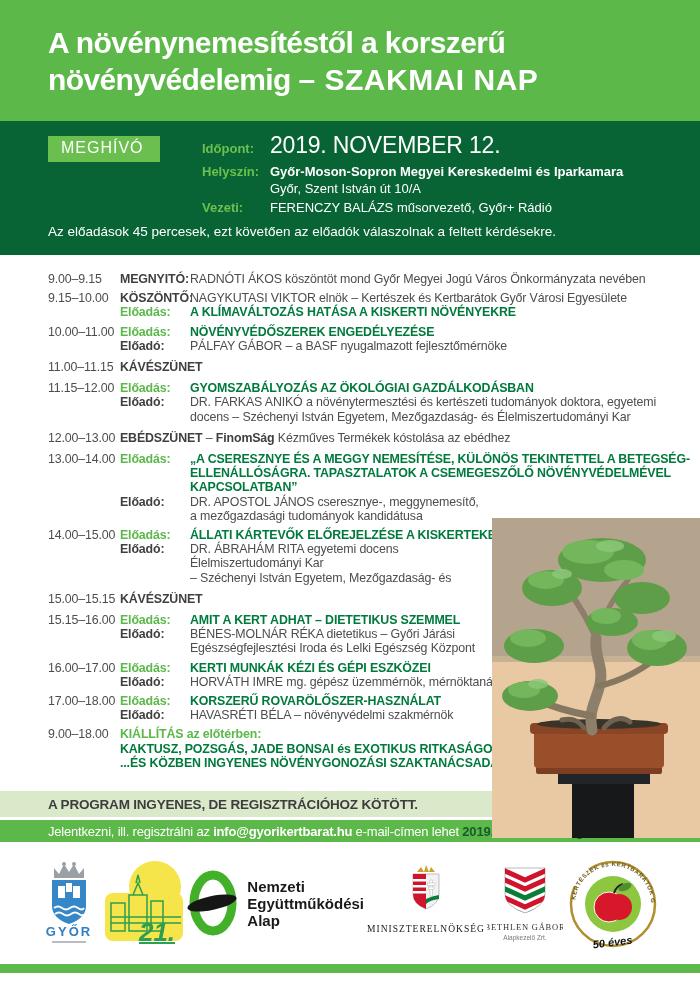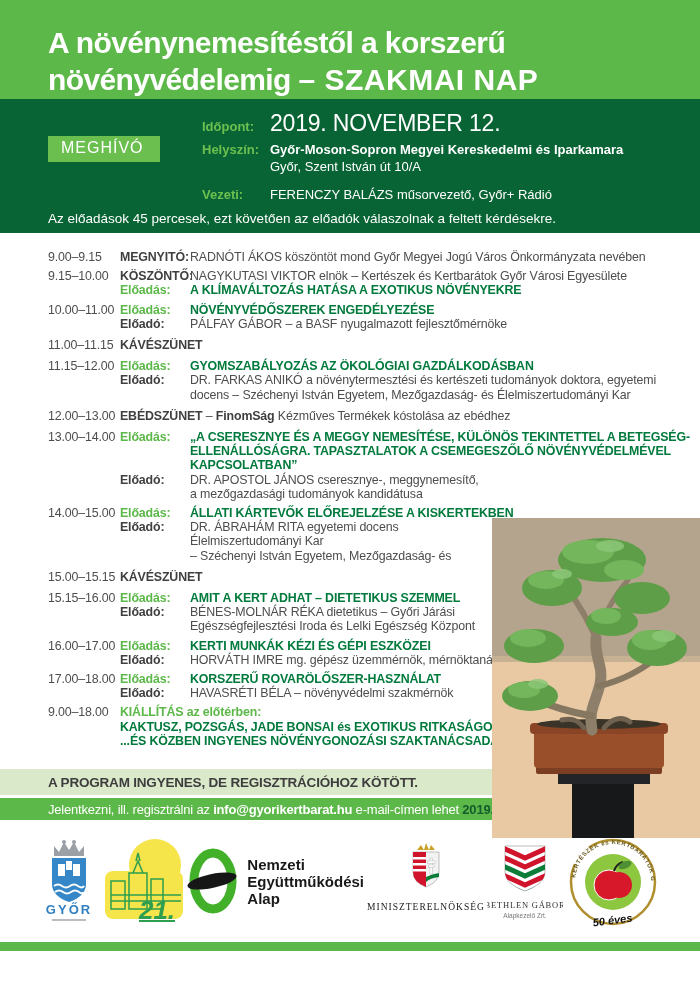--- a/index.html
+++ b/index.html
@@ -1,33 +1,33 @@
 <!DOCTYPE html>
 <html><head>
 <meta charset="utf-8">
 <style>
   html,body{margin:0;padding:0;background:#ffffff;font-family:"Liberation Sans",sans-serif;}
   .page{position:relative;width:700px;height:991px;background:#fff;overflow:hidden;}
 
   
-  .header{height:99px;background:#5cb848;}
+  .header{height:121px;background:#5cb848;}
   .header h1{margin:0;padding:24px 48px 0;font-size:30px;line-height:37px;
     font-weight:bold;color:#fff;letter-spacing:-0.6px;}
   .title-light{font-weight:700;letter-spacing:0.5px;}
   .badge{position:absolute;top:136px;left:48px;z-index:3;background:#6abf4f;color:#fff;
     font-size:16px;letter-spacing:1px;padding:3px 16px 5px 13px;}
 
   
   .dark-band{height:134px;background:#086434;box-sizing:border-box;padding-top:11px;}
   .drow{display:flex;align-items:baseline;margin-left:202px;}
   .dlabel{flex:none;width:68px;color:#6cc04f;font-weight:bold;font-size:13px;}
   .dval{color:#fff;font-size:13px;}
   .dval.bigdate{font-size:23px;font-weight:normal;letter-spacing:-0.2px;text-align:right;}
   .dval.boldv{font-weight:bold;}
-  .mb6{margin-bottom:5px;} .mb2{margin-bottom:2px;} .mb9{margin-bottom:13px;}
+  .mb6{margin-bottom:5px;} .mb2{margin-bottom:2px;} .mb9{margin-bottom:4px;}
   .note{color:#fff;font-size:13.5px;margin:9px 0 0 48px;white-space:nowrap;}
 
   
   .program{position:relative;height:536px;box-sizing:border-box;padding:17px 0 9px 48px;}
   .sched-block{display:grid;grid-template-columns:72px 1fr;margin-bottom:5px;
     font-size:12.4px;line-height:14.2px;letter-spacing:-0.15px;}
   .sched-block.gap{margin-top:7px;}
   .time{color:#4d4d4d;}
   .srow{display:grid;grid-template-columns:70px 1fr;white-space:nowrap;}
   .lbl{font-weight:bold;color:#3f3f3f;}
@@ -107,21 +107,21 @@
       </div>
       <div class="sched-block">
         <div class="time">9.15–10.00</div>
         <div>
           <div class="srow">
             <span class="lbl">KÖSZÖNTŐ:</span>
             <span class="content"><span class="seg body">NAGYKUTASI VIKTOR elnök – Kertészek és Kertbarátok Győr Városi Egyesülete</span></span>
           </div>
           <div class="srow">
             <span class="lbl green">Előadás:</span>
-            <span class="content"><span class="seg gtitle">A KLÍMAVÁLTOZÁS HATÁSA A EXOTIKUS NÖVÉNYEKRE</span></span>
+            <span class="content"><span class="seg gtitle">A KLÍMAVÁLTOZÁS HATÁSA A KISKERTI NÖVÉNYEKRE</span></span>
           </div>
         </div>
       </div>
       <div class="sched-block">
         <div class="time">10.00–11.00</div>
         <div>
           <div class="srow">
             <span class="lbl green">Előadás:</span>
             <span class="content"><span class="seg gtitle">NÖVÉNYVÉDŐSZEREK ENGEDÉLYEZÉSE</span></span>
           </div>

